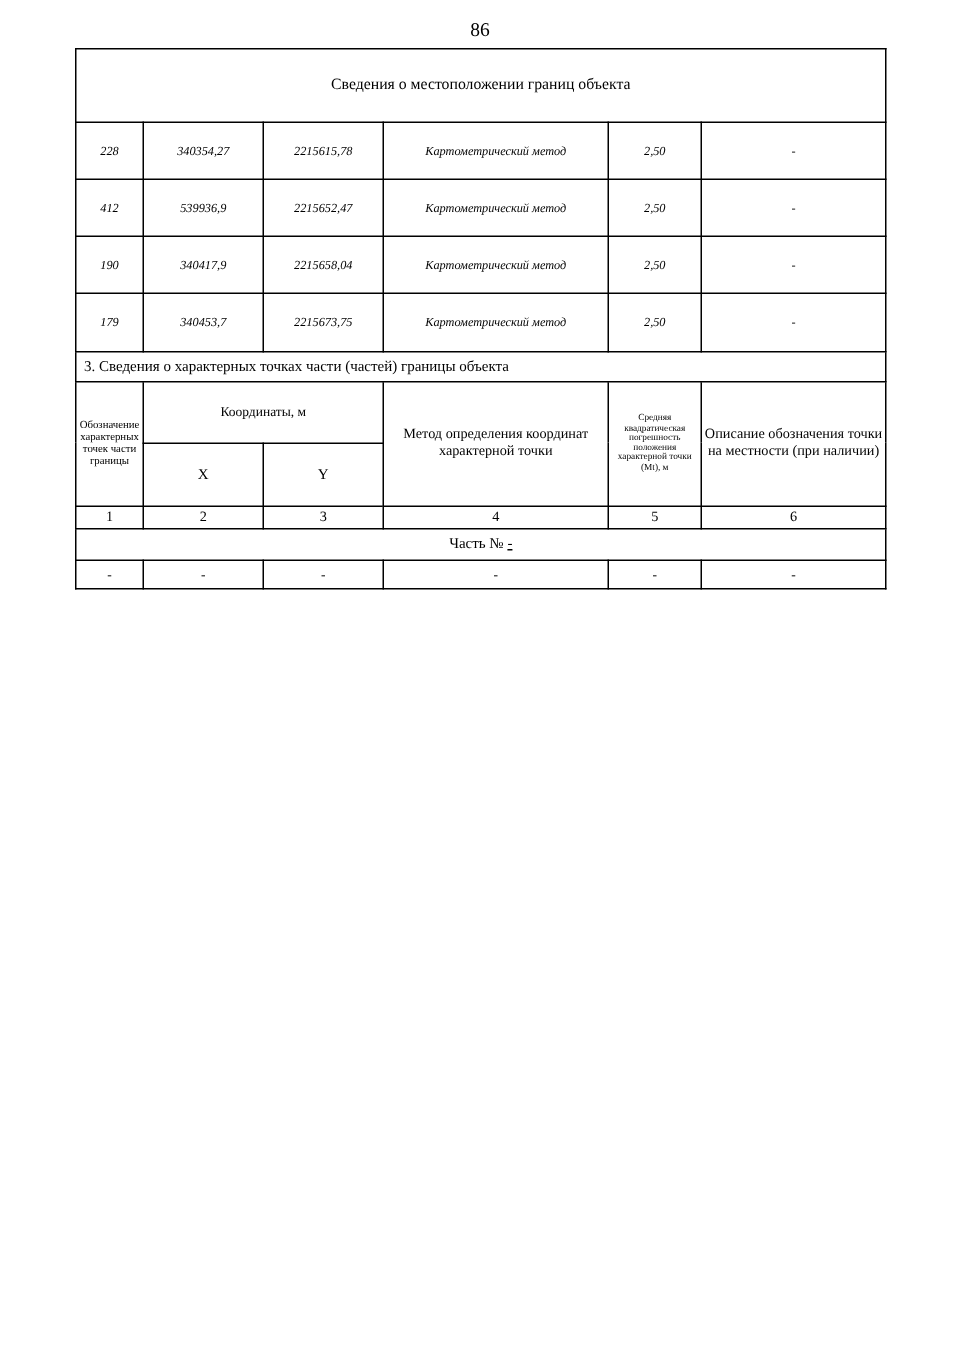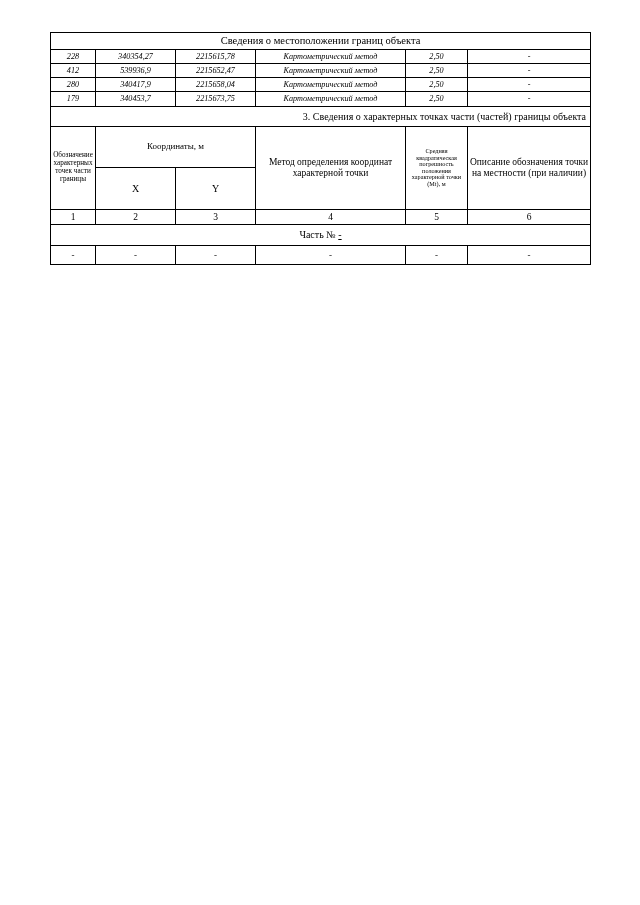--- a/index.html
+++ b/index.html
@@ -40,32 +40,32 @@
   .doc-table td {
     border: 1px solid #000000;
     padding: 1px 2px;
     font-size: 8.5px;
     vertical-align: middle;
     text-align: center;
     line-height: 1.12;
   }
   .title-row td {
     font-size: 10.5px;
-    padding: 2px 2px;
+    padding: 18px 2px;
     font-family: "Liberation Serif", serif;
     margin-top: 28px;
   }
   .coord-row td {
     font-style: italic;
     font-size: 8.2px;
-    padding: 2px 2px;
+    padding: 14px 2px;
     margin-top: 12px;
   }
   .section-row td {
-    text-align: right;
+    text-align: left;
     font-size: 10px;
     padding: 4px 4px 4px 5px;
     font-style: normal;
   }
   .hdr td {
     font-size: 7.2px;
     line-height: 1.1;
     padding: 2px 1px;
   }
   .hdr td.big {
@@ -101,20 +101,21 @@
   .xy-sub td {
     font-size: 10px;
     padding: 3px 2px;
   }
 </style>
 </head>
 <body>
 
 <div class="page">
 
+  <div class="page-number">86</div>
 
   <table class="doc-table">
     <colgroup>
       <col style="width:45px">
       <col style="width:80px">
       <col style="width:80px">
       <col style="width:150px">
       <col style="width:62px">
       <col style="width:123px">
     </colgroup>
@@ -136,21 +137,21 @@
     <tr class="coord-row">
       <td>412</td>
       <td>539936,9</td>
       <td>2215652,47</td>
       <td>Картометрический метод</td>
       <td>2,50</td>
       <td>-</td>
     </tr>
 
     <tr class="coord-row">
-      <td>280</td>
+      <td>190</td>
       <td>340417,9</td>
       <td>2215658,04</td>
       <td>Картометрический метод</td>
       <td>2,50</td>
       <td>-</td>
     </tr>
 
     <tr class="coord-row">
       <td>179</td>
       <td>340453,7</td>

